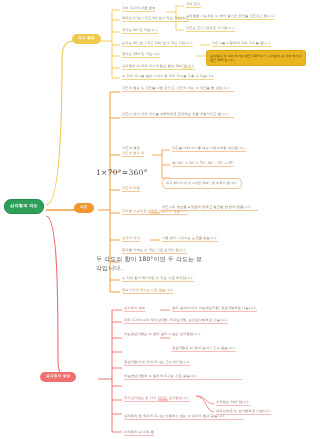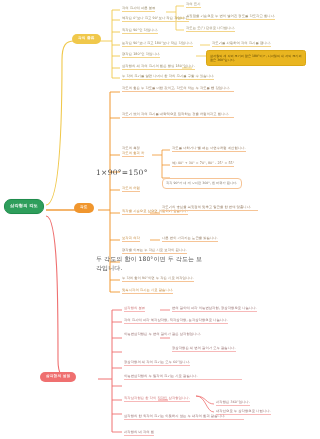--- a/index.html
+++ b/index.html
@@ -214,21 +214,21 @@
   <div class="node pill orange" style="left:74px; top:203px;">각도</div>
 
   <div class="leaf orange wrap" style="left:122px; top:86px; width:112px;">각도의 합은 두 각도를 더한 값이고, 각도의 차는 두 각도를 뺀 값입니다.</div>
   <div class="leaf orange wrap" style="left:122px; top:112px; width:112px;">각도기 없이 각의 크기를 대략적으로 짐작하는 것을 어림이라고 합니다.</div>
   <div class="leaf orange plain" style="left:122px; top:146px;">각도의 측정</div>
 
   <div class="blabel orange" style="left:122px; top:151px;">각도의 합과 차</div>
   <div class="leaf orange" style="left:172px; top:146px;">각도를 더하거나 뺄 때는 자연수처럼 계산합니다.</div>
   <div class="leaf orange" style="left:172px; top:161px;">예) 40° + 30° = 70°, 80° - 25° = 55°</div>
 
-  <div class="formula" style="left:96px; top:168px;">1×90°=150°</div>
+  <div class="formula" style="left:96px; top:168px;">1×70°=360°</div>
 
   <div class="blabel orange" style="left:122px; top:186px;">각도의 어림</div>
   <div class="capsule orange" style="left:162px; top:178px; width:80px;">직각 90°가 네 개 모이면 360°, 한 바퀴가 됩니다.</div>
 
   <div class="blabel orange" style="left:122px; top:209px;">직각을 기준으로 삼으면 어림하기 쉽습니다.</div>
   <div class="leaf orange wrap" style="left:162px; top:205px; width:96px;">각도기의 중심을 꼭짓점에 맞추고 밑금을 한 변에 맞춥니다.</div>
 
   <div class="blabel orange" style="left:122px; top:236px;">보각과 여각</div>
   <div class="leaf orange" style="left:162px; top:236px;">다른 변이 가리키는 눈금을 읽습니다.</div>
 

